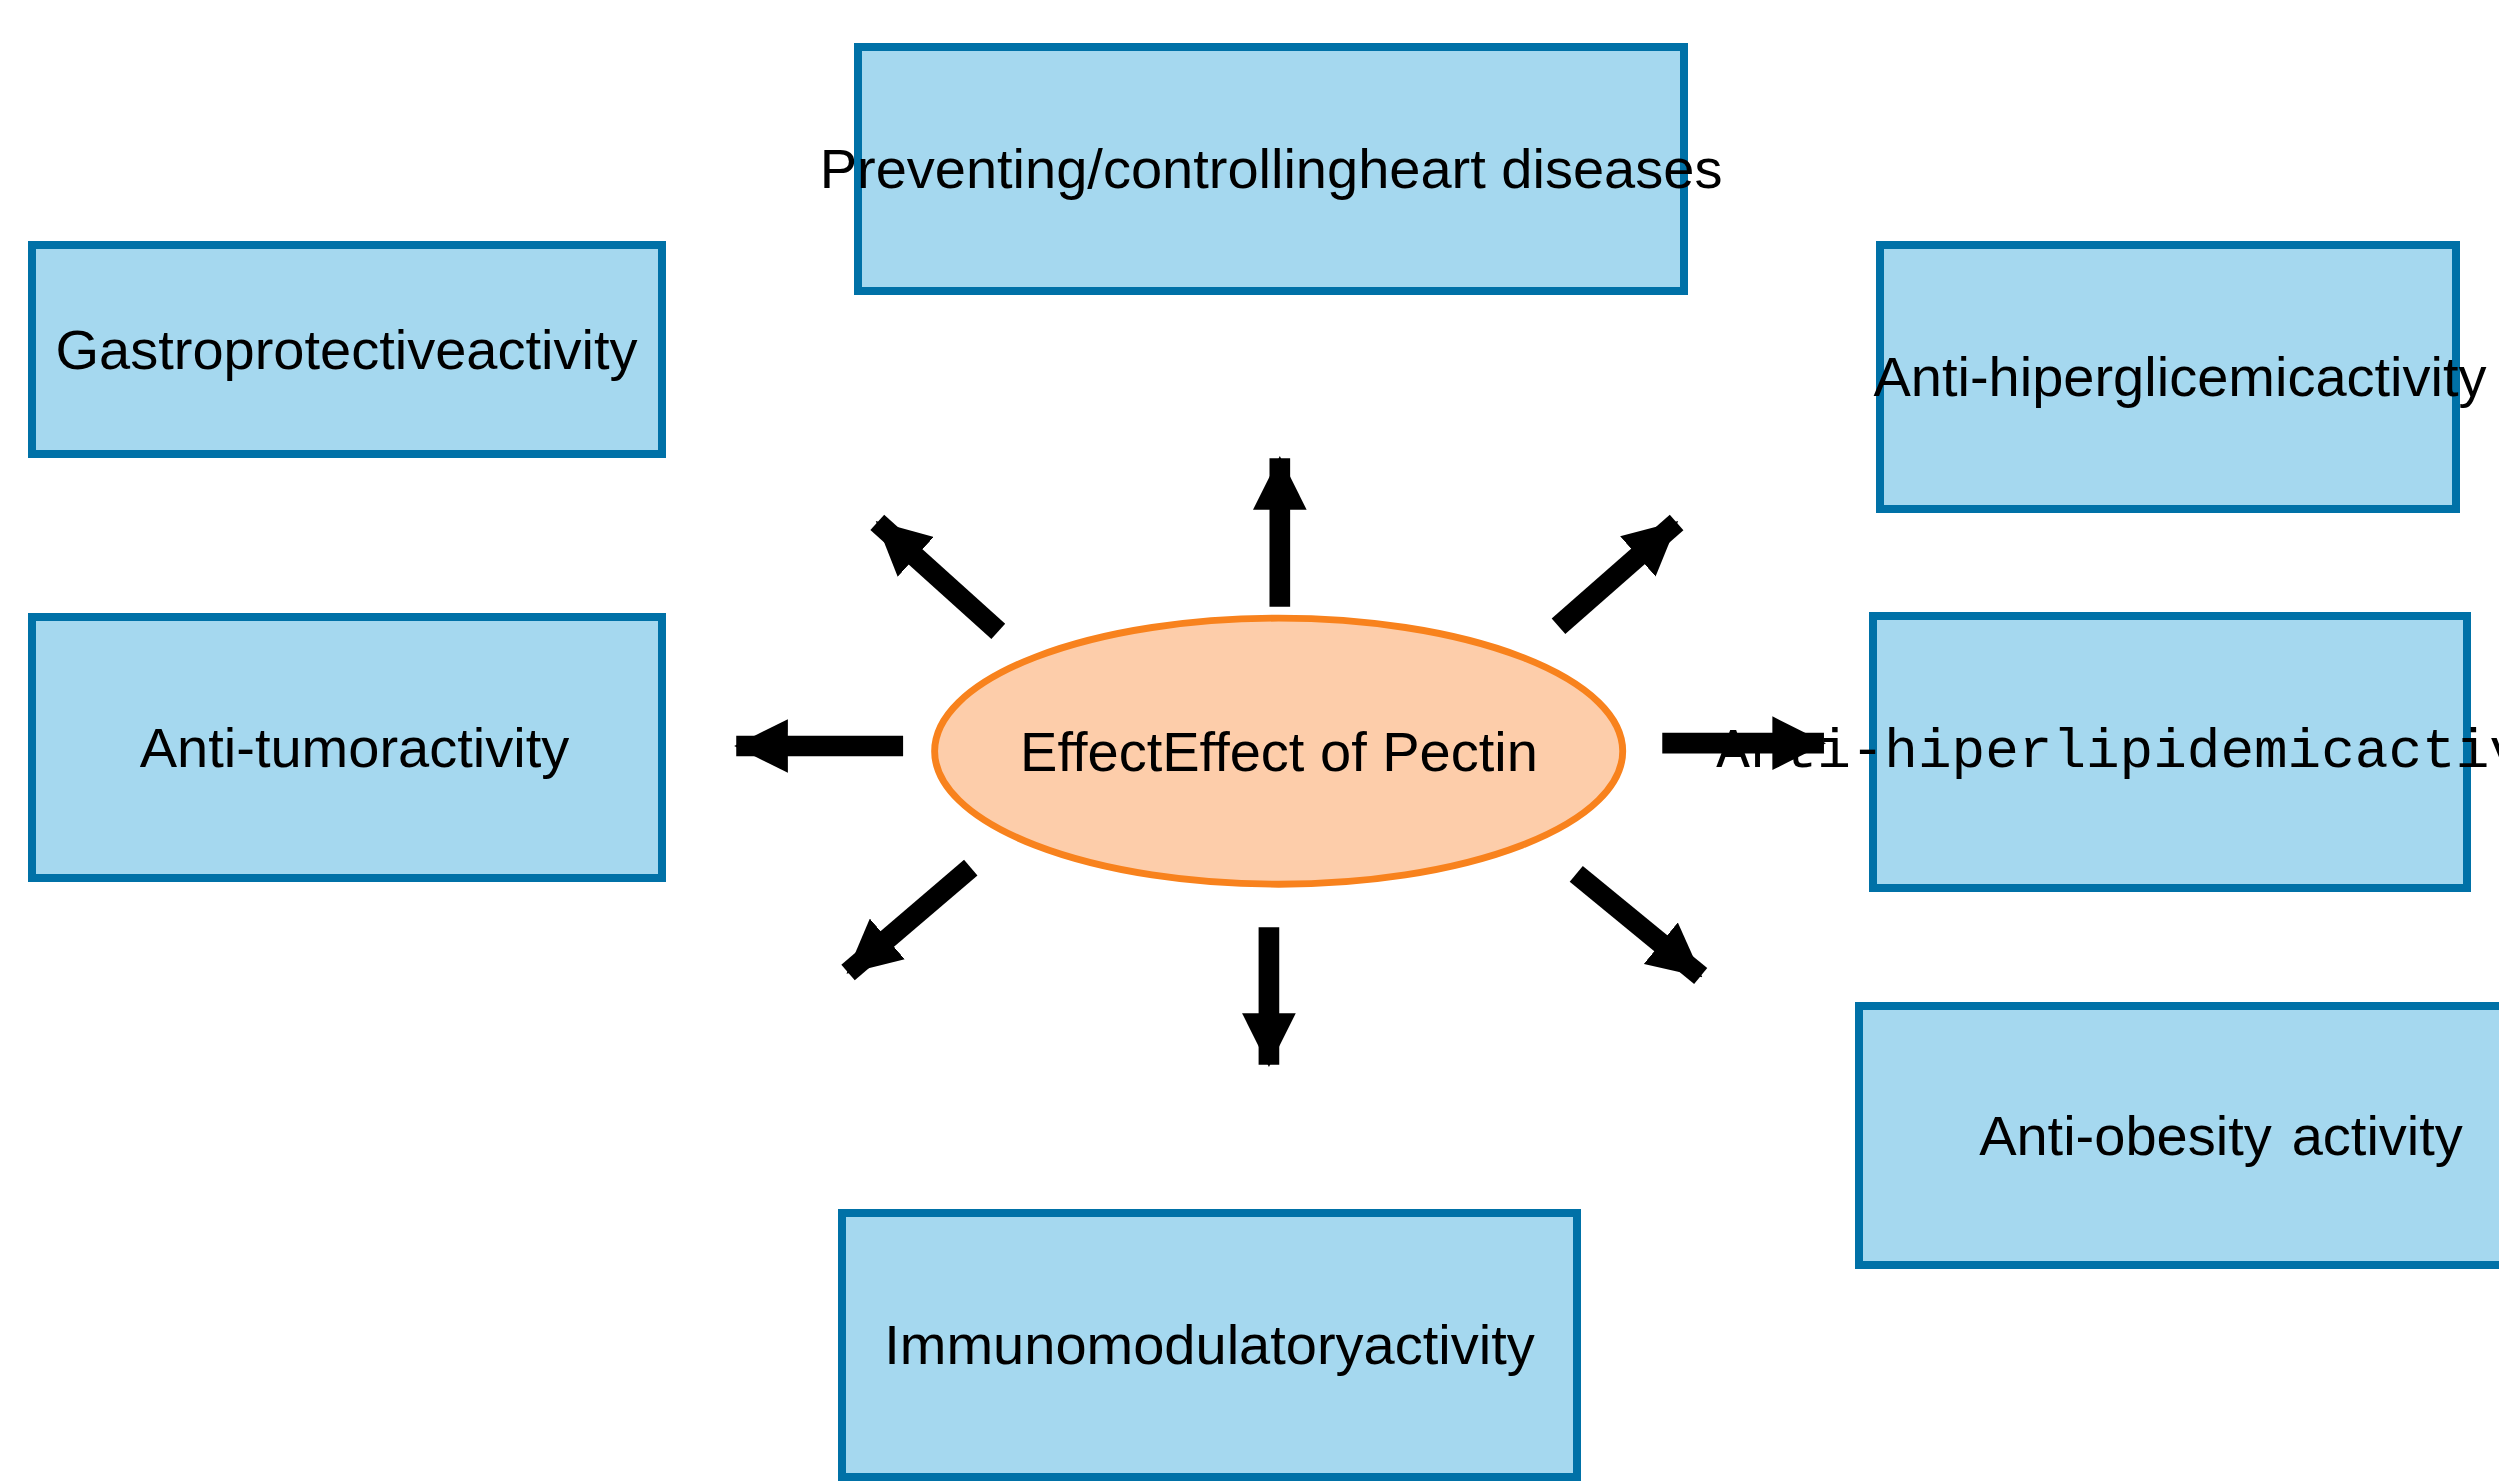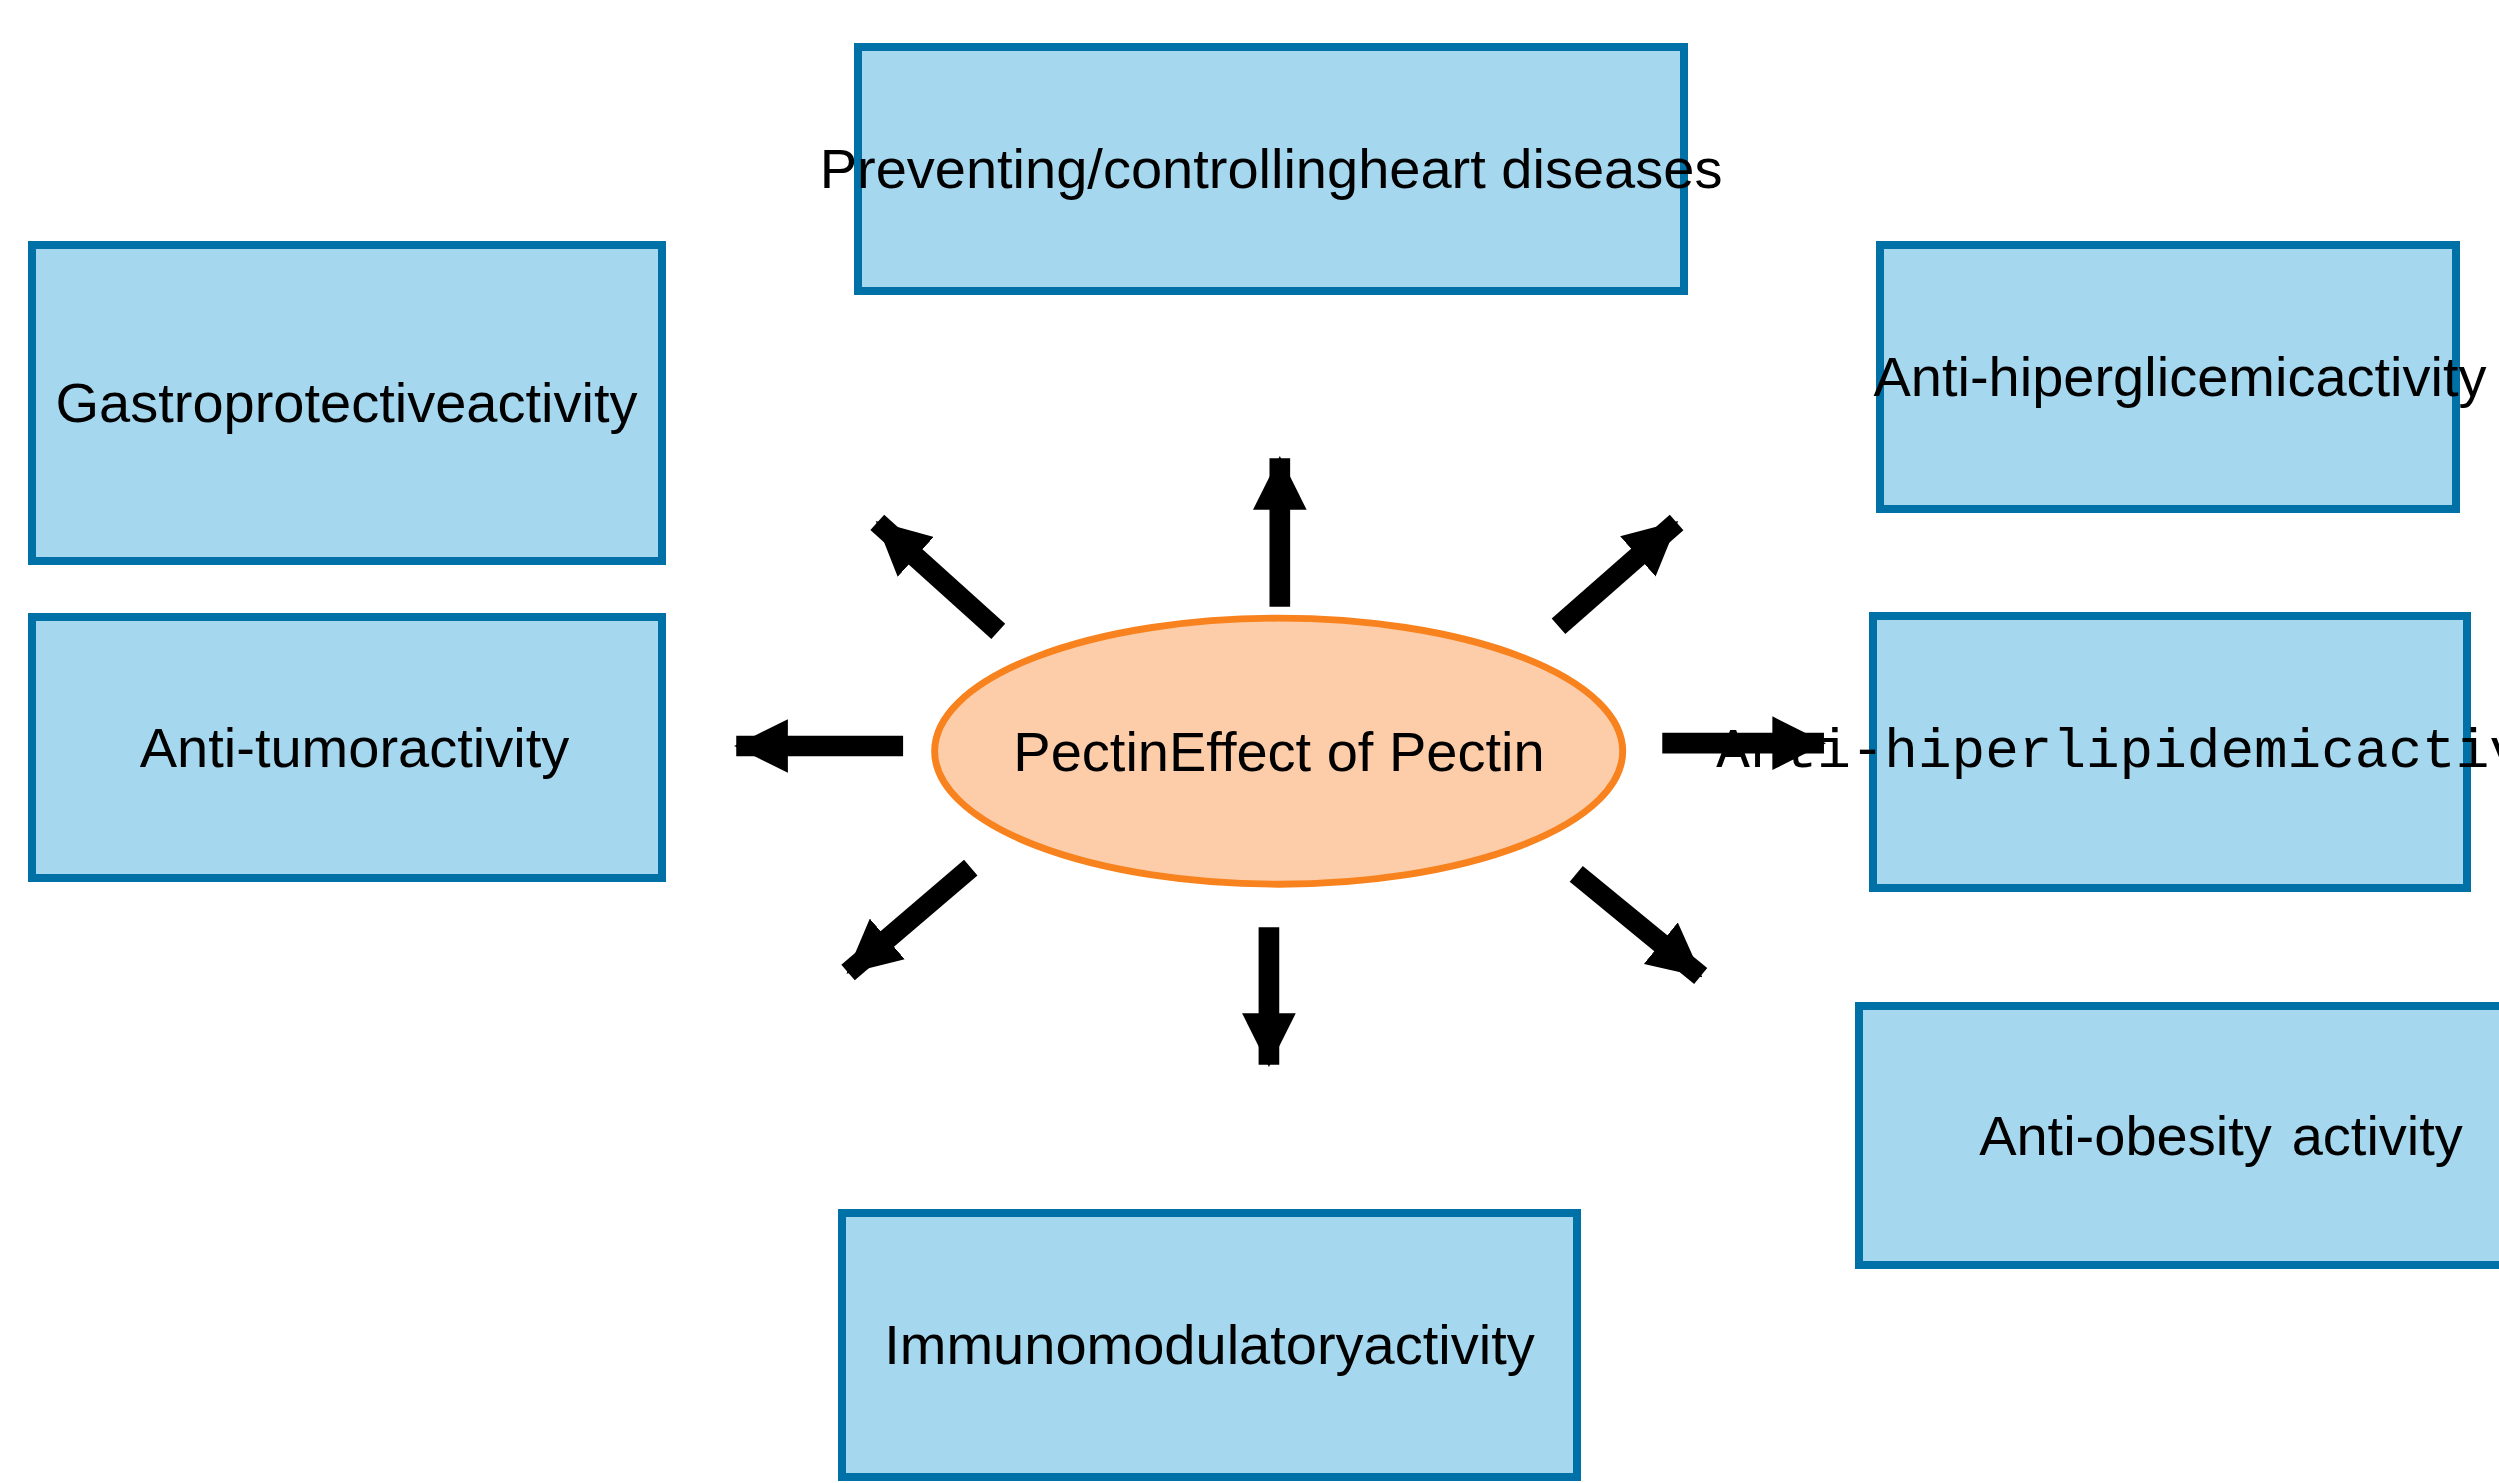--- a/index.html
+++ b/index.html
@@ -32,21 +32,21 @@
     font-size:56px;line-height:1.5;
     white-space:nowrap;
   }
   .box{
     background:var(--box-fill);
     border:8px solid var(--box-border);
     box-sizing:border-box;
   }
   
   .box-heart{left:854px;top:43px;width:834px;height:252px;}
-  .box-gastro{left:27.5px;top:241px;width:638px;height:324px;}
+  .box-gastro{left:27.5px;top:241px;width:638px;height:217px;}
   .box-tumor{left:27.5px;top:613px;width:638px;height:269px;padding-left:16px;}
   .box-other{left:16px;top:1004px;width:638px;height:268px;}
   .box-immuno{left:838px;top:1209px;width:743px;height:272px;}
   .box-glic{left:1876px;top:241px;width:584px;height:272px;padding-left:24px;}
   .box-lipid{left:1869px;top:612px;width:602px;height:280px;font-family:Liberation Mono, monospace;}
   .box-obesity{left:1855px;top:1002px;width:732px;height:267px;gap:20px;}
   .center-label{left:935px;top:631px;width:688px;height:241px;}
 </style>
 </head>
 <body>
@@ -102,18 +102,18 @@
     <span>Anti-hiperlipidemic</span>
     <span>activity</span>
   </div>
 
   <div class="label box box-obesity">
     <span>Anti-obesity</span>
     <span>activity</span>
   </div>
 
   <div class="label center-label">
-    <span>Pectin</span>
+    <span>Effect</span>
     <span>Effect of Pectin</span>
   </div>
 
 </div>
 
 
 </body></html>

